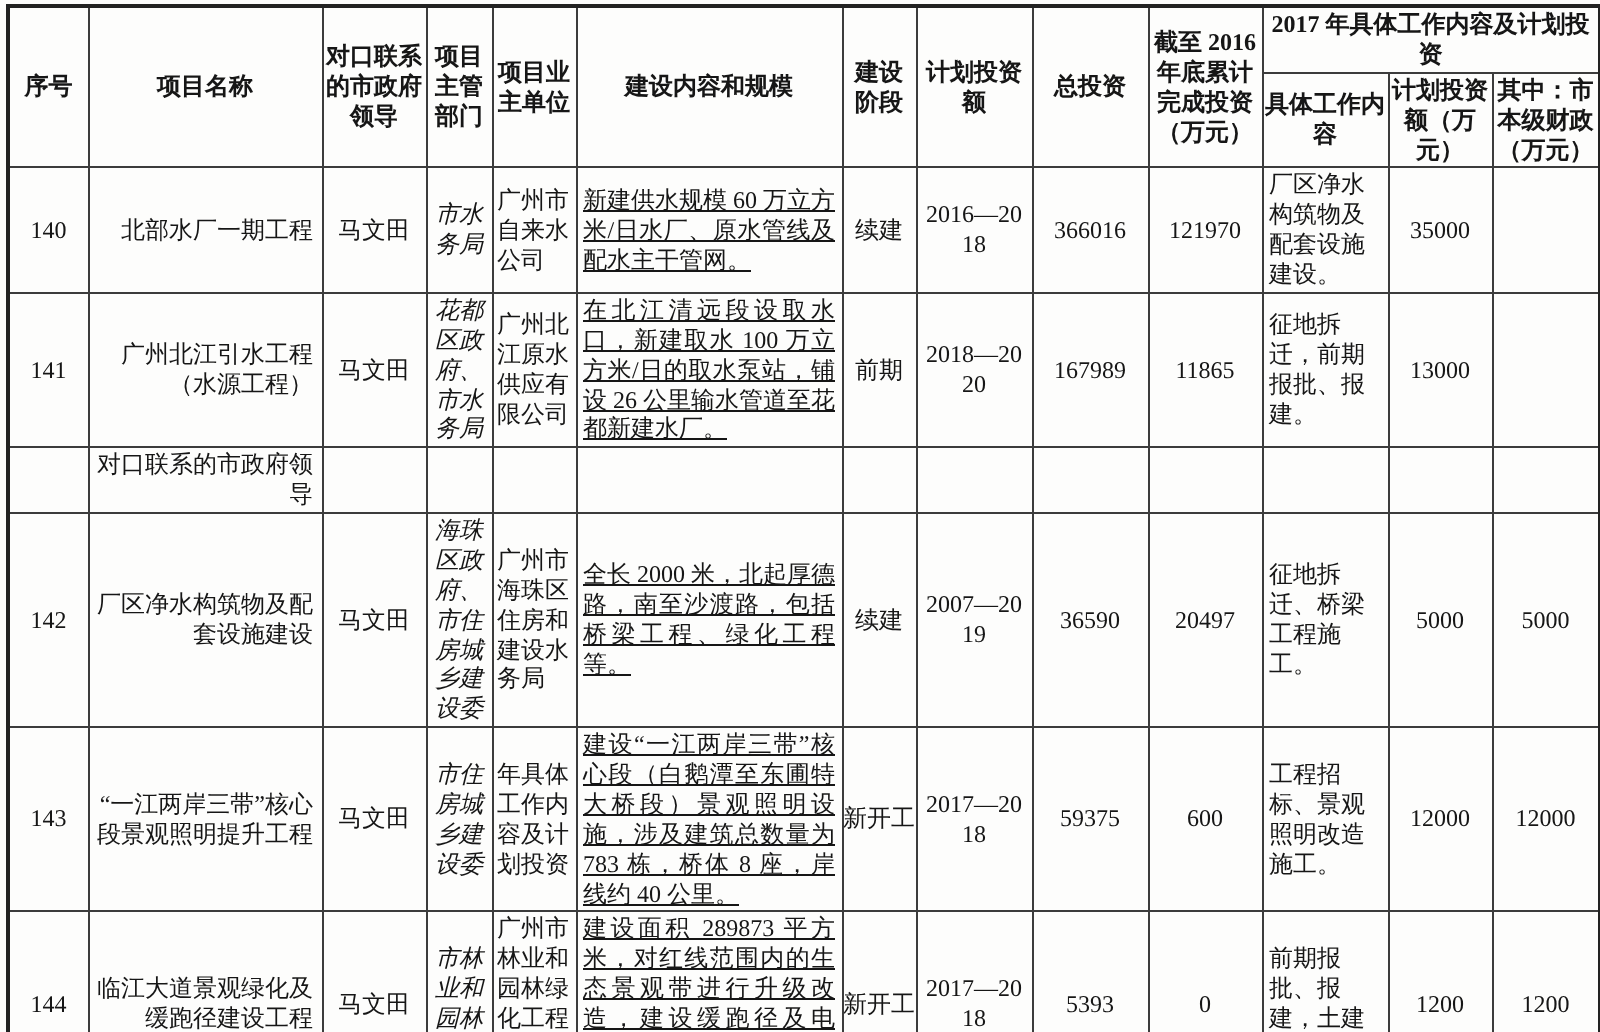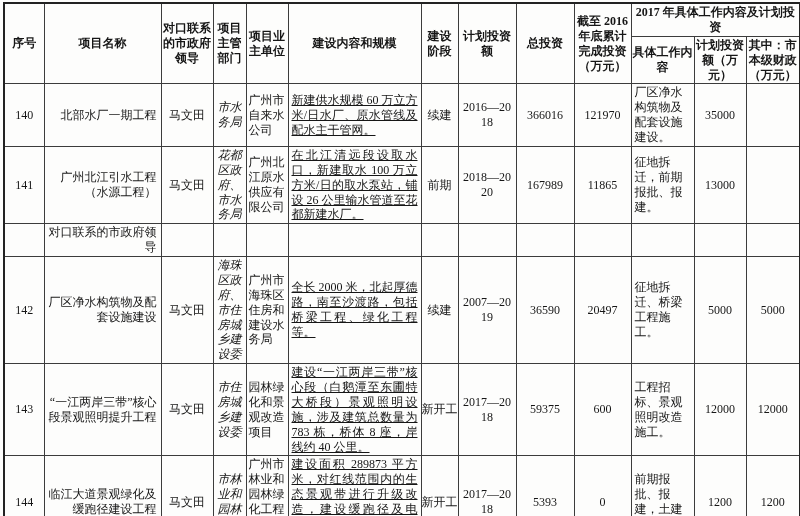--- a/index.html
+++ b/index.html
@@ -140,21 +140,21 @@
         <td class="c-done">20497</td>
         <td class="c-work">征地拆迁、桥梁工程施工。</td>
         <td class="c-plan">5000</td>
         <td class="c-city">5000</td>
       </tr>
       <tr style="height:62px">
         <td class="c-seq">143</td>
         <td class="c-name">“一江两岸三带”核心段景观照明提升工程</td>
         <td class="c-leader">马文田</td>
         <td class="c-dept">市住房城乡建设委</td>
-        <td class="c-owner">园林绿化和景观改造项目</td>
+        <td class="c-owner">年具体工作内容及计划投资</td>
         <td class="c-content">建设“一江两岸三带”核心段（白鹅潭至东圃特大桥段）景观照明设施，涉及建筑总数量为 783 栋，桥体 8 座，岸线约 40 公里。</td>
         <td class="c-stage">新开工</td>
         <td class="c-years">2017—2018</td>
         <td class="c-total">59375</td>
         <td class="c-done">600</td>
         <td class="c-work">工程招标、景观照明改造施工。</td>
         <td class="c-plan">12000</td>
         <td class="c-city">12000</td>
       </tr>
       <tr style="height:67px">

